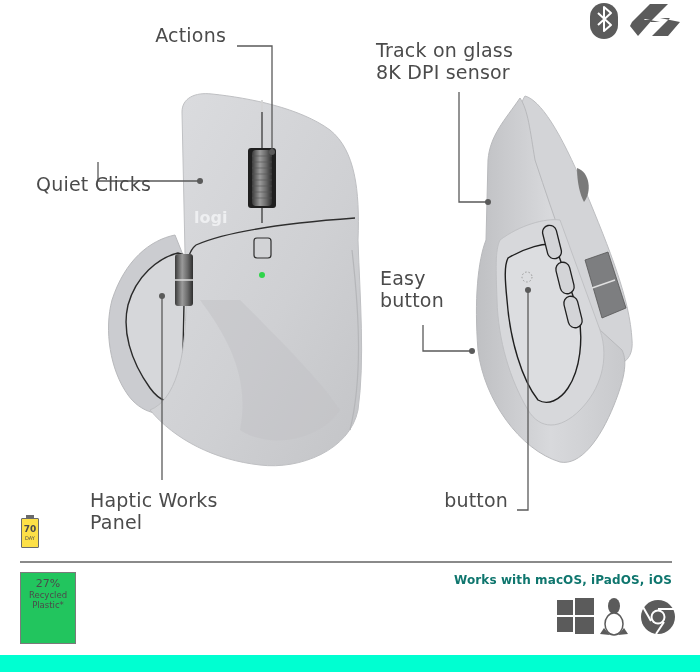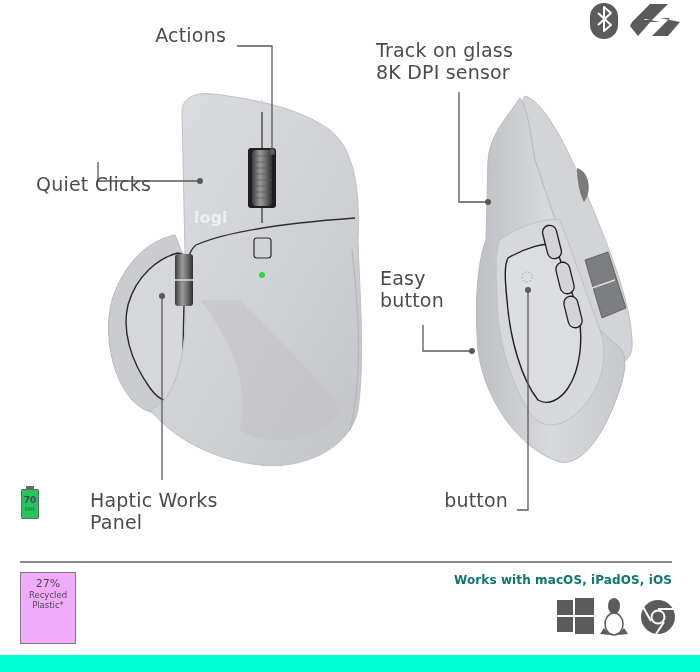--- a/index.html
+++ b/index.html
@@ -5,25 +5,25 @@
   html, body { margin: 0; padding: 0; background: #ffffff; }
   body { width: 700px; height: 672px; position: relative; overflow: hidden;
          font-family: "DejaVu Sans", sans-serif; color: #4a4a4a; }
   .label { position: absolute; font-size: 19px; line-height: 22px; color: #4b4b4b; letter-spacing: 0.2px; }
   .label span { display: block; }
   .r { text-align: right; }
   .c { text-align: left; }
   svg.overlay { position: absolute; left: 0; top: 0; }
   .footer-divider { position: absolute; left: 20px; top: 561px; width: 652px; height: 2px; background: #8a8a8a; }
   .teal-bar { position: absolute; left: 0; top: 655px; width: 700px; height: 17px; }
-  .battery { position: absolute; left: 21px; top: 489px; width: 16px; height: 28px; border: 1px solid #6a6a6a; border-radius: 1px; background: #22c55e; }
+  .battery { position: absolute; left: 21px; top: 518px; width: 16px; height: 28px; border: 1px solid #6a6a6a; border-radius: 1px; background: #fde047; }
   .battery .cap { position: absolute; left: 4px; top: -4px; width: 8px; height: 3px; background: #6a6a6a; }
   .battery .num { position: absolute; left: 0; top: 5px; width: 16px; text-align: center; font-size: 9px; font-weight: bold; color: #4b4b4b; line-height: 10px; }
   .battery .day { position: absolute; left: 0; top: 16px; width: 16px; text-align: center; font-size: 5px; color: #4b4b4b; line-height: 6px; }
-  .recycle-box { position: absolute; left: 20px; top: 572px; width: 54px; height: 70px; border: 1.5px solid #7a7a7a; background: #f0abfc; text-align: center; }
+  .recycle-box { position: absolute; left: 20px; top: 572px; width: 54px; height: 70px; border: 1.5px solid #7a7a7a; background: #22c55e; text-align: center; }
   .recycle-box .pct { font-size: 11px; color: #4b4b4b; line-height: 12px; margin-top: 5px; }
   .recycle-box .txt { font-size: 8.5px; color: #4b4b4b; line-height: 10px; }
   .works { position: absolute; right: 28px; top: 573px; font-size: 12px; font-weight: bold; color: #0f766e; letter-spacing: 0.1px; }
 </style>
 </head>
 <body>
 
 <svg class="overlay" width="700" height="672" viewBox="0 0 700 672">
   <defs>
     <linearGradient id="bodyGrad" x1="0" y1="0" x2="1" y2="1">

